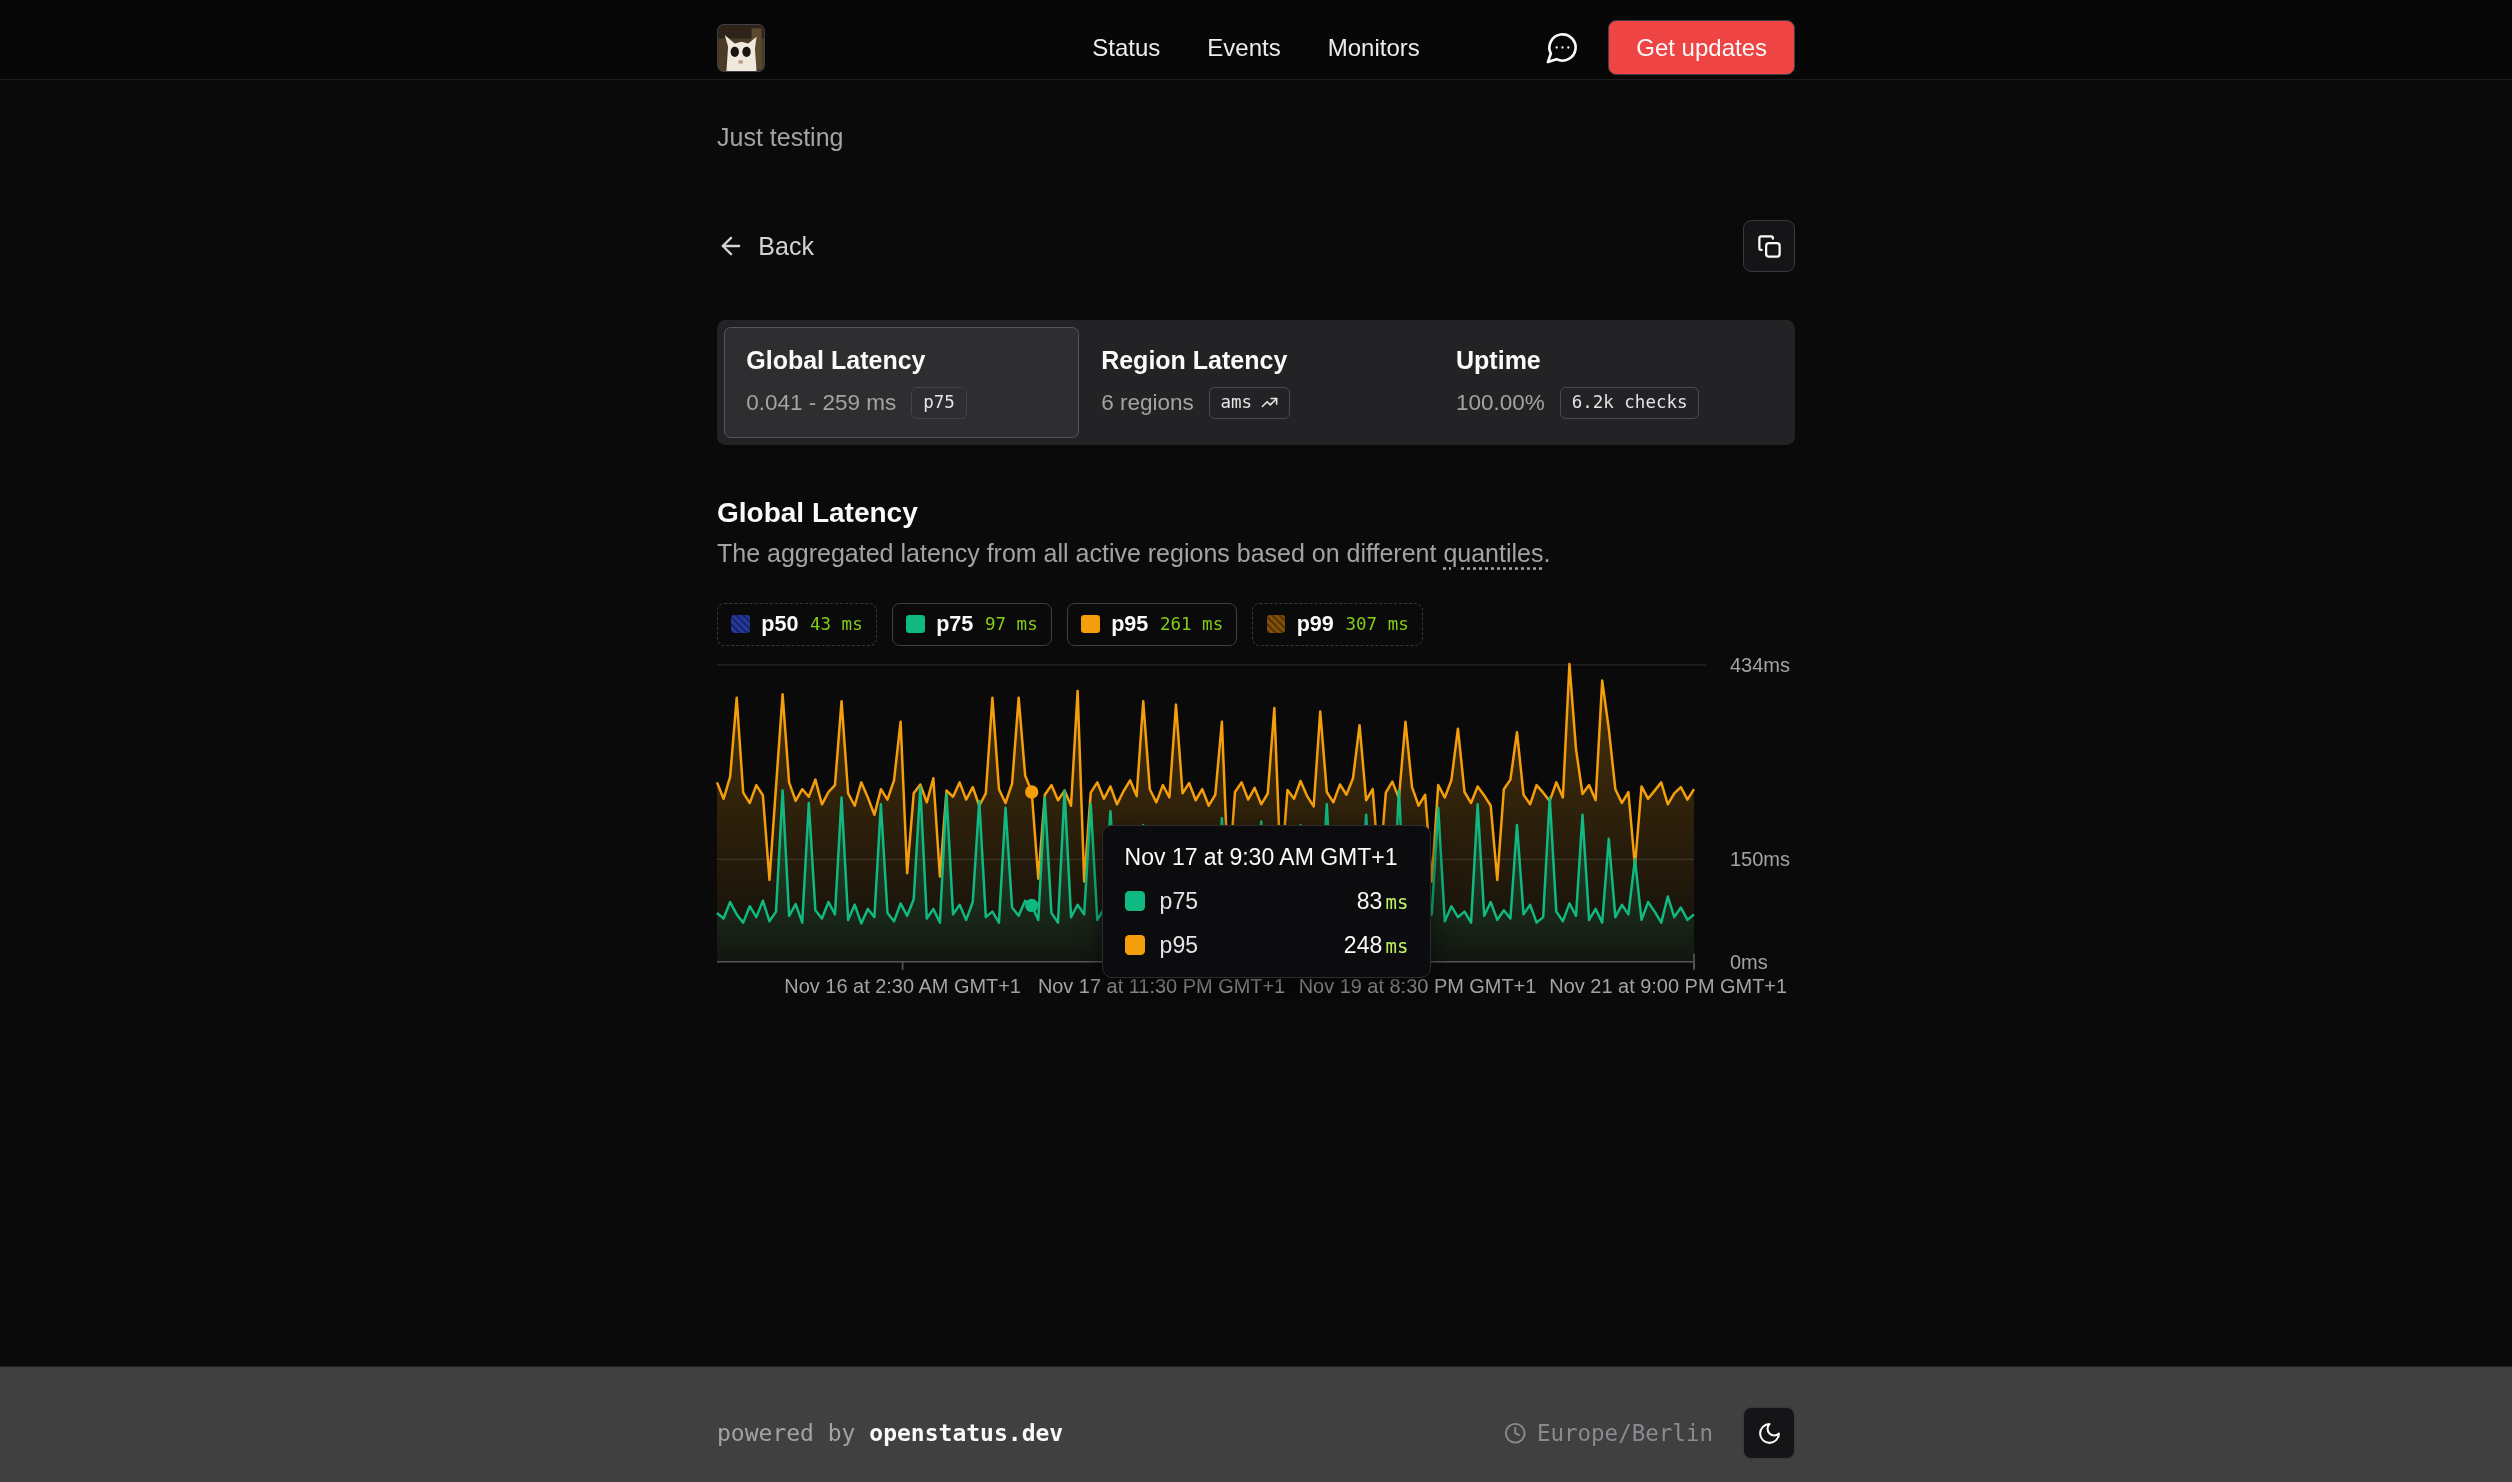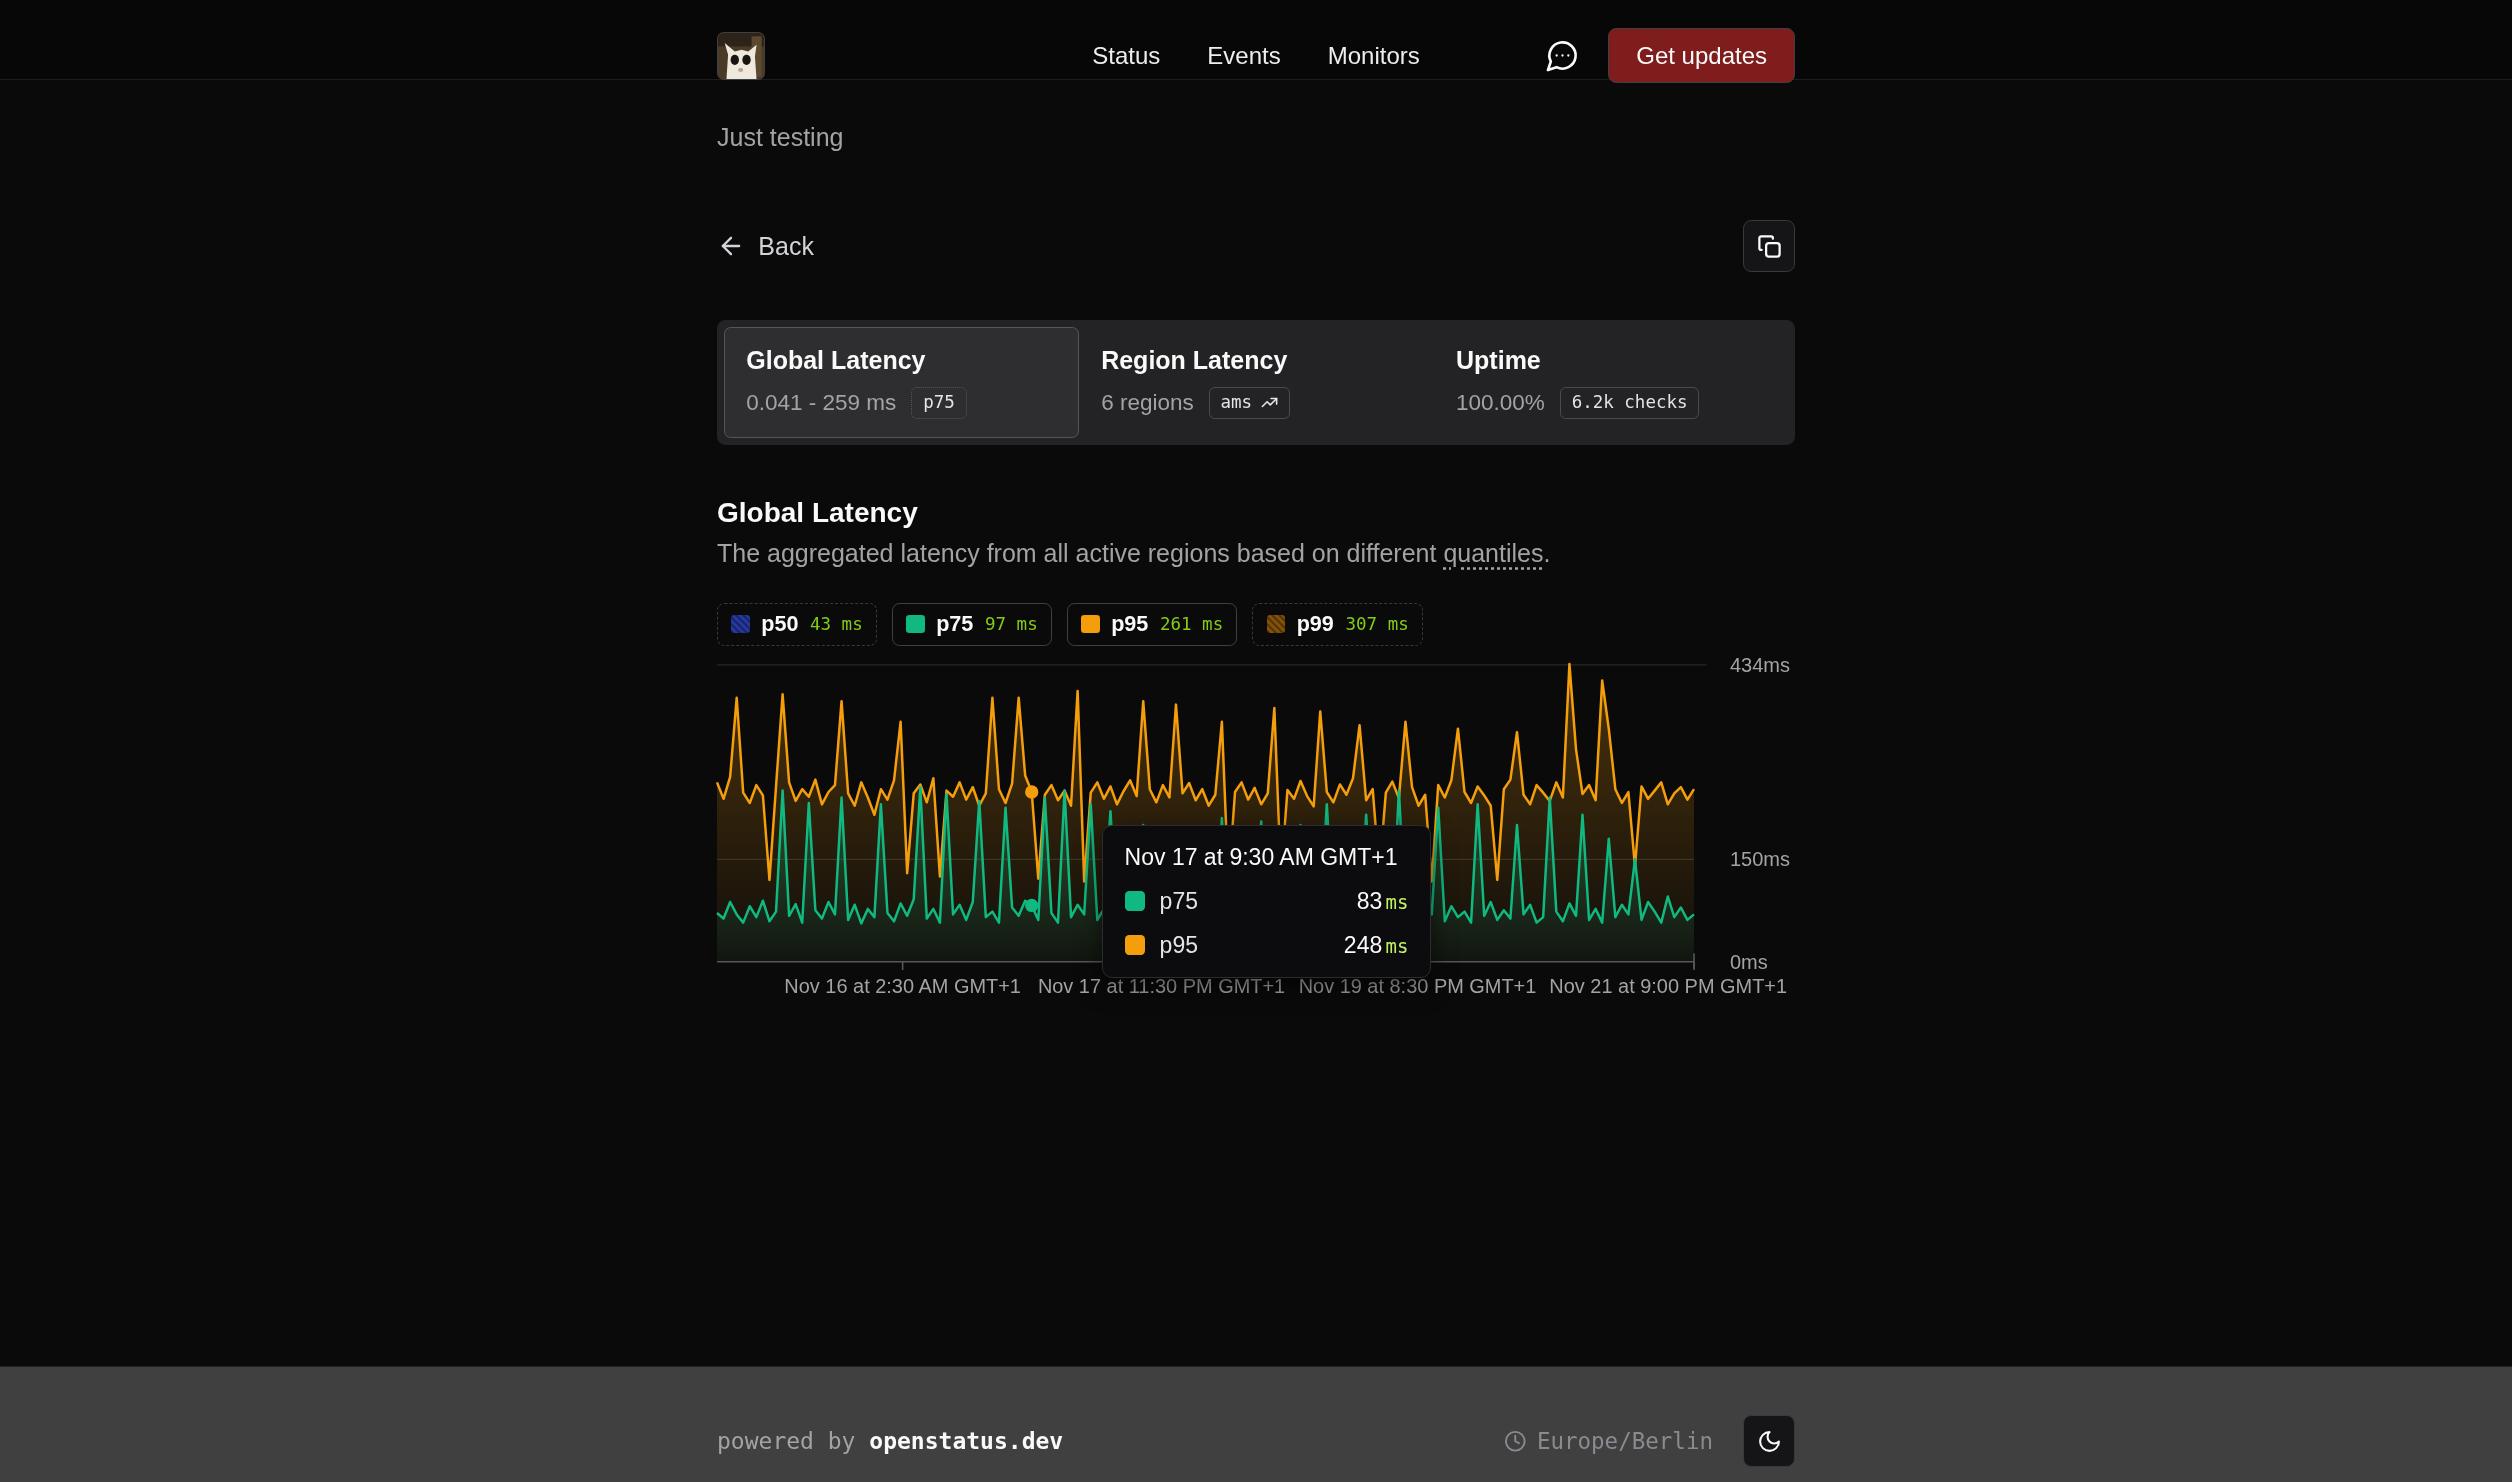--- a/index.html
+++ b/index.html
@@ -5,33 +5,33 @@
   * { margin:0; padding:0; box-sizing:border-box; }
   html,body { background:#0a0a0b; }
   body {
     width:2512px; height:1483px;
     font-family:"Liberation Sans", sans-serif;
     color:#fafafa;
     display:flex; flex-direction:column;
     overflow:hidden;
   }
   .mono { font-family:"DejaVu Sans Mono","Liberation Mono",monospace; }
-  .container { width:1078px; margin:16px auto; }
+  .container { width:1078px; margin:8px auto; }
 
   
   .nav { height:80px; border-bottom:0.8px solid #1c1c1f; background:#070708; flex:none; }
   .nav-inner { height:100%; display:flex; align-items:center; justify-content:space-between; }
   .logo { width:48px; height:48px; border-radius:6.7px; border:0.8px solid #3f3f46; overflow:hidden; background:#4a3a26; display:block; }
   .nav-links { display:flex; gap:47px; position:absolute; left:50%; transform:translateX(-50%); }
   .nav-link { font-size:24px; color:#ededed; text-decoration:none; cursor:pointer; }
   .nav-right { display:flex; align-items:center; gap:28px; }
   .icon-btn-plain { background:none; border:none; cursor:pointer; display:flex; align-items:center; }
   .btn-get-updates {
     font-size:24px; font-weight:500; color:#fafafa;
-    background:#7f1d1d; border:0.8px solid #3f3f46; border-radius:8.3px;
+    background:#ef4444; border:0.8px solid #3f3f46; border-radius:8.3px;
     padding:12.5px 27px; cursor:pointer; font-family:inherit;
   }
   .nav-inner { position:relative; }
 
   
   .main { flex:1 1 auto; }
   .page-head { margin-top:43px; }
   .page-title { font-size:31px; font-weight:700; letter-spacing:0.2px; }
   .page-subtitle { font-size:25px; color:#a3a3a3; margin-top:8.3px; }
 

